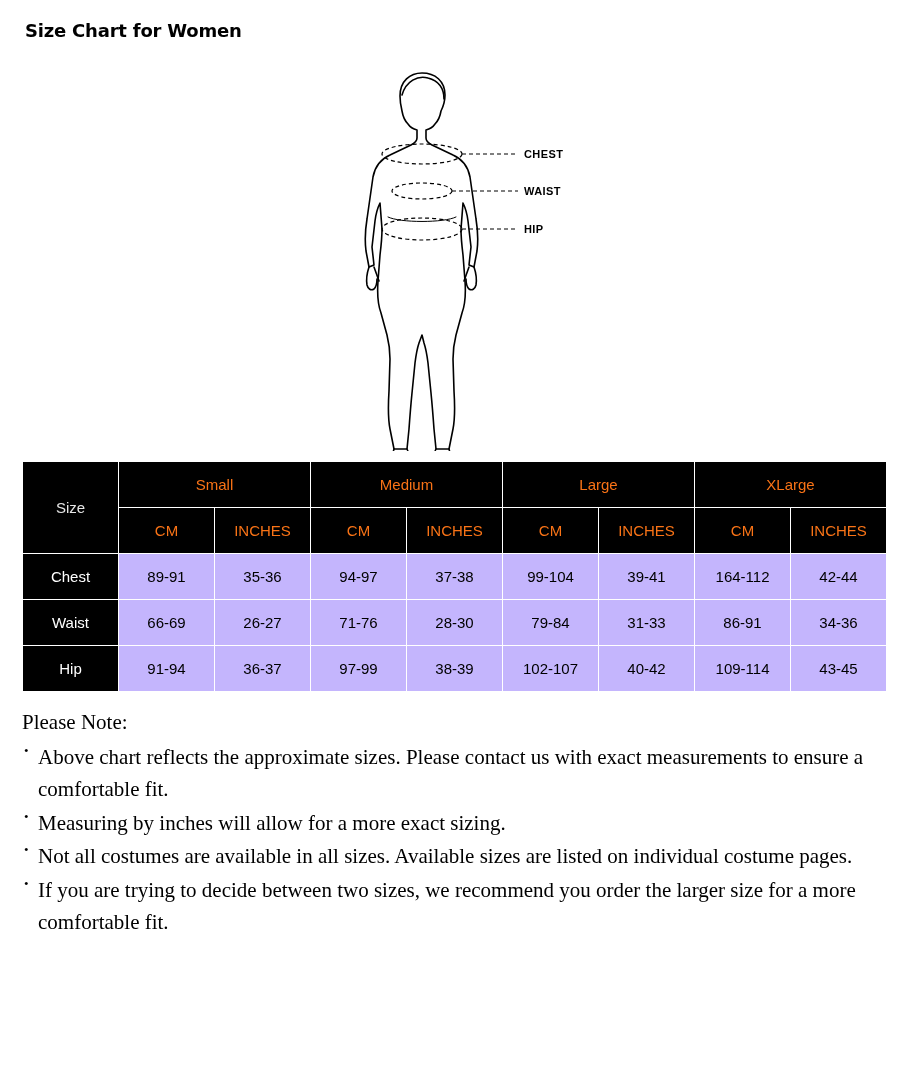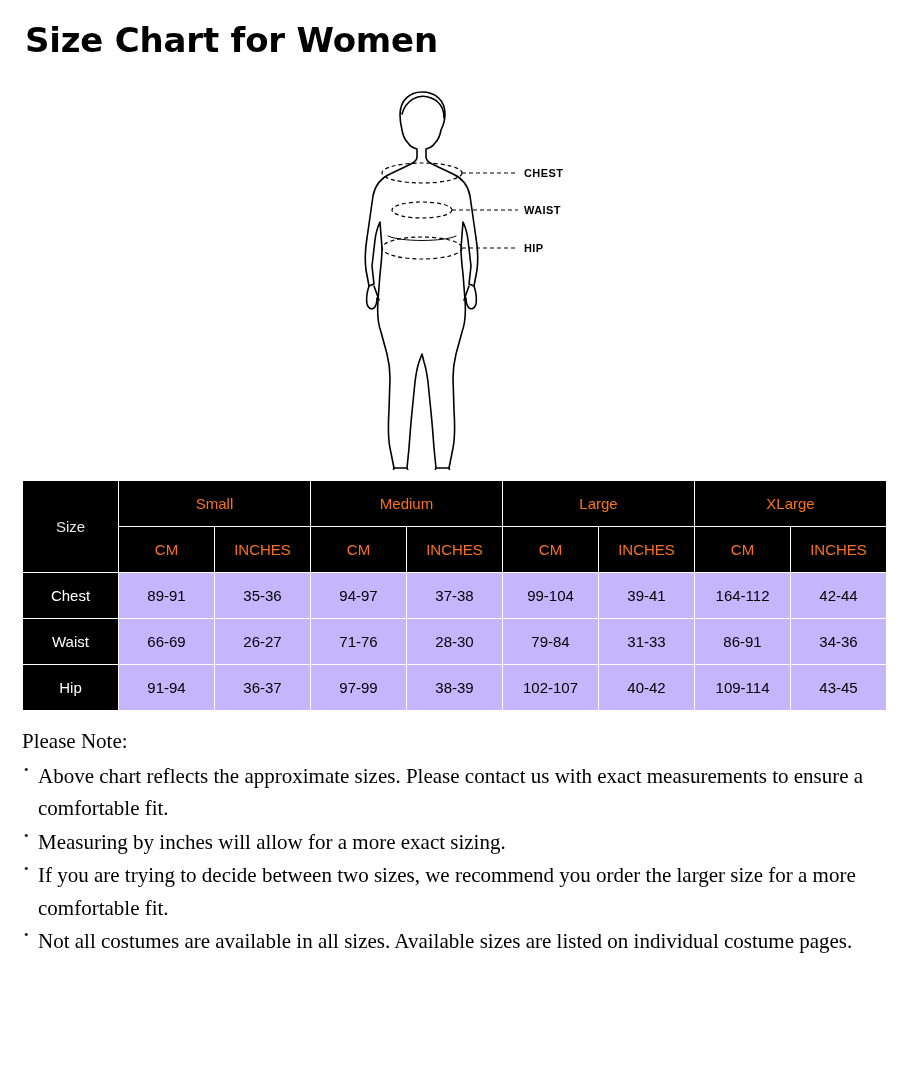--- a/index.html
+++ b/index.html
@@ -16,21 +16,21 @@
     position: relative;
     overflow: hidden;
   }
   .page {
     width: 905px;
     height: 1080px;
     padding: 0 22px;
     position: relative;
   }
   .title {
-    font-size: 34px;
+    font-size: 18px;
     font-weight: bold;
     letter-spacing: -0.2px;
     margin: 20px 0 0 3px;
     font-family: "DejaVu Sans", sans-serif;
   }
 
   
   .figure-wrap {
     height: 400px;
     position: relative;
@@ -248,18 +248,18 @@
         <td class="cell">43-45</td>
       </tr>
     </tbody>
   </table>
 
   <div class="notes">
     <div class="note-head">Please Note:</div>
     <ul>
       <li>Above chart reflects the approximate sizes. Please contact us with exact measurements to ensure a comfortable fit.</li>
       <li>Measuring by inches will allow for a more exact sizing.</li>
+      <li>Not all costumes are available in all sizes. Available sizes are listed on individual costume pages.</li>
       <li>If you are trying to decide between two sizes, we recommend you order the larger size for a more comfortable fit.</li>
-      <li>Not all costumes are available in all sizes. Available sizes are listed on individual costume pages.</li>
     </ul>
   </div>
 
 </div>
 
 </body></html>

